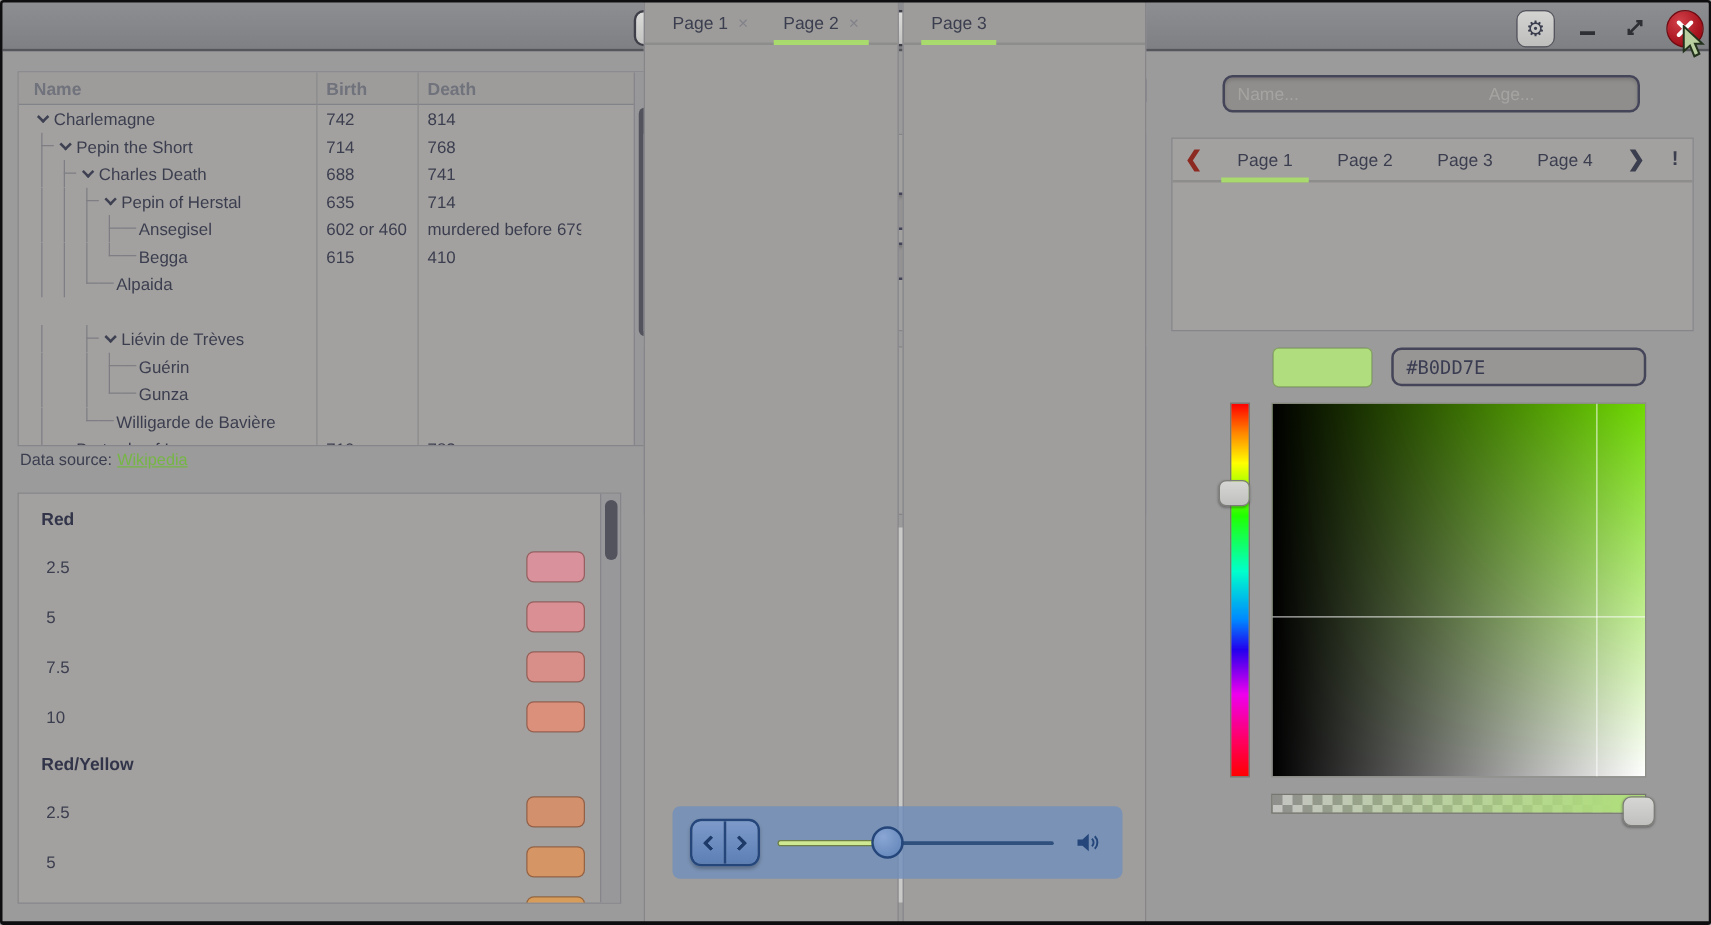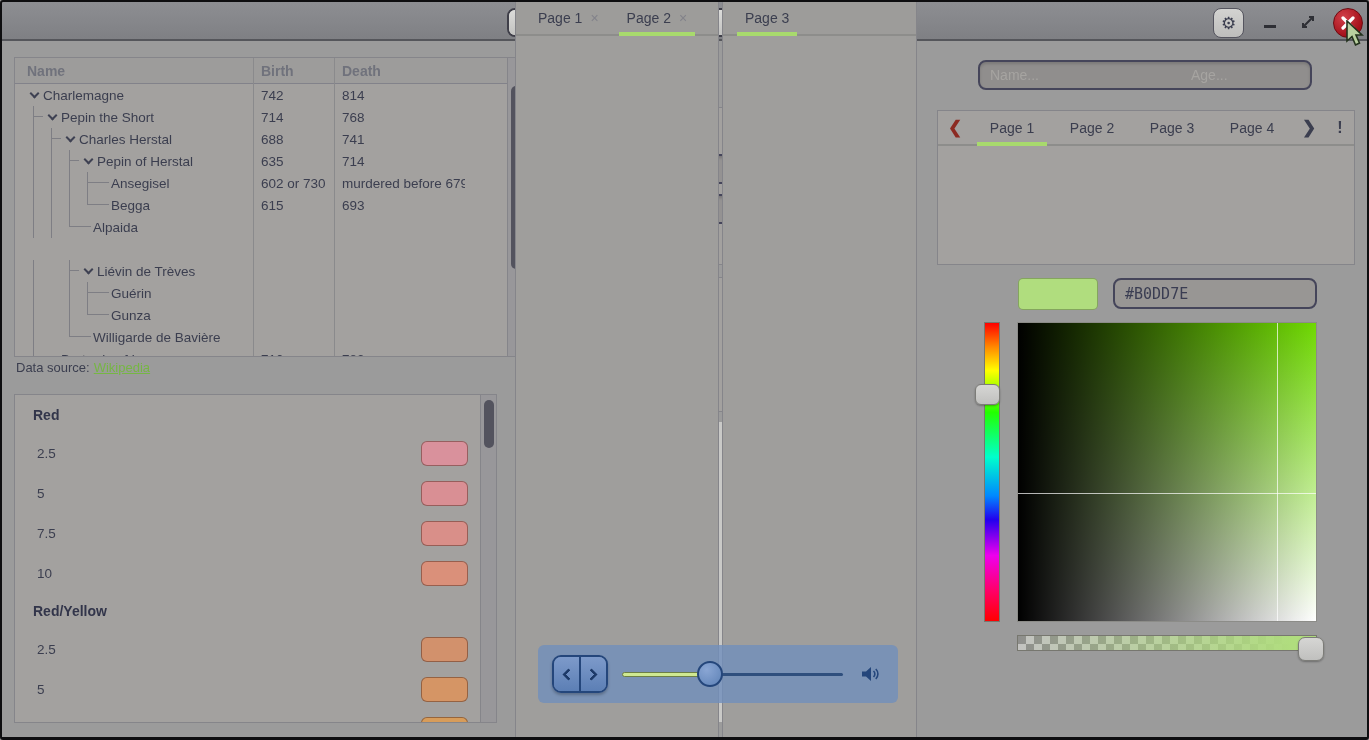--- a/index.html
+++ b/index.html
@@ -229,21 +229,21 @@
           <div class="tcell tc-birth">714</div>
           <div class="tcell tc-death">768</div>
         </div>
         <div class="trow">
           <div class="tcell tc-name">
             <span class="tok bar"></span>
             <span class="tok tee"></span>
             <span class="tok chevbox">
               <span class="chev"></span>
             </span>
-            <span class="tlabel">Charles Herstal</span>
+            <span class="tlabel">Charles Death</span>
           </div>
           <div class="tcell tc-birth">688</div>
           <div class="tcell tc-death">741</div>
         </div>
         <div class="trow">
           <div class="tcell tc-name">
             <span class="tok bar"></span>
             <span class="tok bar"></span>
             <span class="tok tee"></span>
             <span class="tok chevbox">
@@ -256,34 +256,34 @@
         </div>
         <div class="trow">
           <div class="tcell tc-name">
             <span class="tok bar"></span>
             <span class="tok bar"></span>
             <span class="tok bar"></span>
             <span class="tok tee"></span>
             <span class="tok leaf"></span>
             <span class="tlabel">Ansegisel</span>
           </div>
-          <div class="tcell tc-birth">602 or 730</div>
+          <div class="tcell tc-birth">602 or 460</div>
           <div class="tcell tc-death">murdered before 679</div>
         </div>
         <div class="trow">
           <div class="tcell tc-name">
             <span class="tok bar"></span>
             <span class="tok bar"></span>
             <span class="tok bar"></span>
             <span class="tok elbow"></span>
             <span class="tok leaf"></span>
             <span class="tlabel">Begga</span>
           </div>
           <div class="tcell tc-birth">615</div>
-          <div class="tcell tc-death">693</div>
+          <div class="tcell tc-death">410</div>
         </div>
         <div class="trow">
           <div class="tcell tc-name">
             <span class="tok bar"></span>
             <span class="tok bar"></span>
             <span class="tok elbow"></span>
             <span class="tok leaf"></span>
             <span class="tlabel">Alpaida</span>
           </div>
           <div class="tcell tc-birth"></div>

